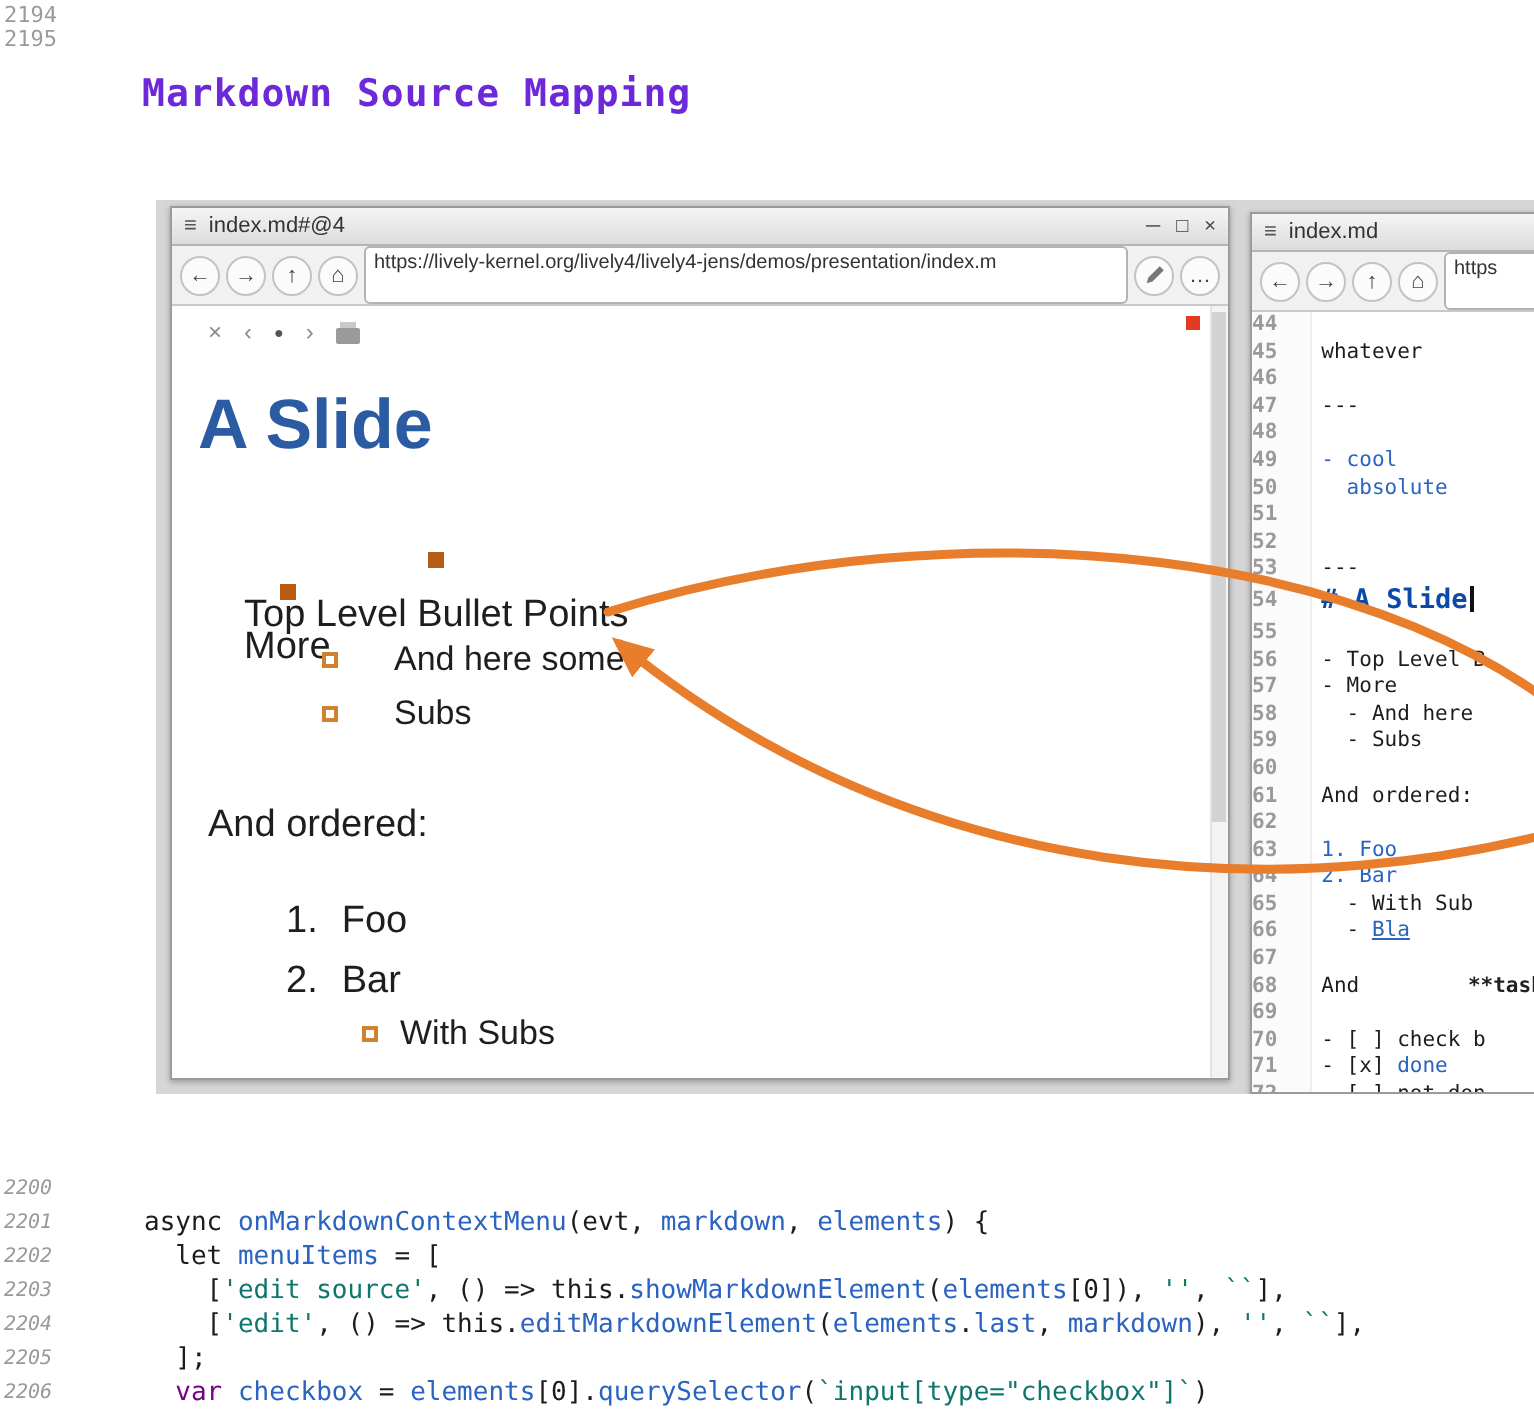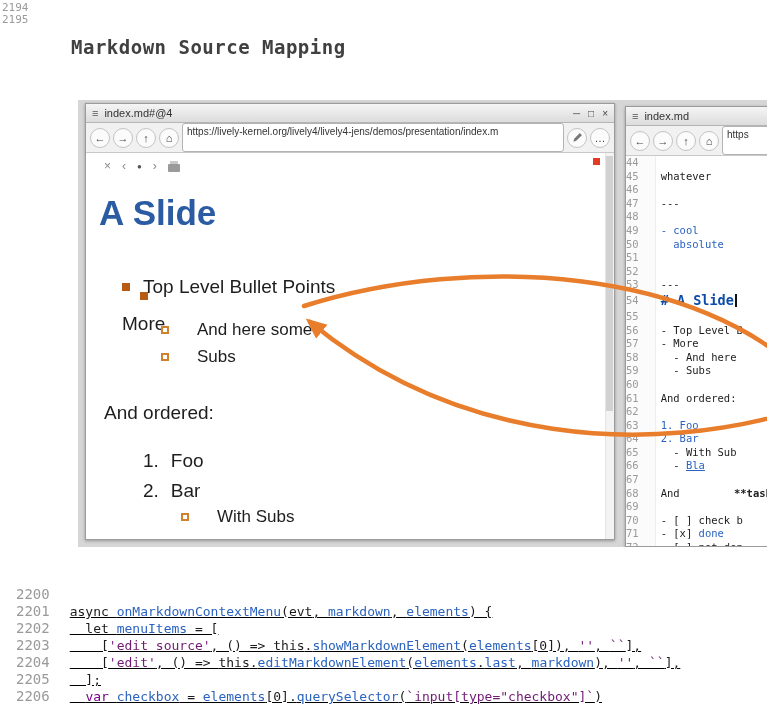--- a/index.html
+++ b/index.html
@@ -17,21 +17,21 @@
     font: 11px/11.5px "DejaVu Sans Mono", monospace;
     color: #9a9a9a;
   }
 
   
   .md-heading {
     position: absolute; left: 71px; top: 36px;
     font-family: "DejaVu Sans Mono", monospace;
     font-weight: bold; font-size: 19px;
     letter-spacing: .5px;
-    color: #404040;
+    color: #6d28d9;
   }
 
   
   .figure {
     position: absolute; left: 78px; top: 100px;
     width: 689px; height: 447px;
     background: #d6d6d6;
     overflow: hidden;
   }
   .win {
@@ -93,68 +93,68 @@
 
   .slide-title {
     position: absolute; left: 13px; top: 40px;
     font-size: 35px; font-weight: bold; color: #2b5ba3;
   }
   .li { position: absolute; display: flex; align-items: center; color: #1e1e1e; }
   .l1 { left: 36px; font-size: 19px; gap: 13px; }
   .l2 { left: 75px; font-size: 17px; gap: 28px; }
   .sq  { width: 8px; height: 8px; background: #b65c15; flex: 0 0 auto; }
   .osq { width: 8px; height: 8px; border: 2px solid #d0812e; background: #fff; flex: 0 0 auto; }
-  .b0 { top: 123px; } .b1 { top: 139px; flex-direction: column; }
+  .b0 { top: 123px; flex-direction: column; } .b1 { top: 139px; flex-direction: column; }
   .s0 { top: 167px; } .s1 { top: 194px; }
   .intro { left: 18px; top: 249px; font-size: 19px; position: absolute; color: #1e1e1e; }
   .ol { left: 57px; font-size: 19px; gap: 12px; }
   .o0 { top: 297px; } .o1 { top: 327px; }
-  .osub { left: 95px; top: 354px; font-size: 17px; gap: 28px; }
+  .osub { left: 95px; top: 354px; font-size: 17px; gap: 11px; }
 
   .scroll-track {
     position: absolute; right: 0; top: 0; bottom: 0; width: 9px;
     background: #f3f3f3; border-left: 1px solid #e4e4e4;
   }
   .scroll-thumb { position: absolute; right: 1px; top: 3px; width: 7px; height: 255px; background: #d2d2d2; }
 
   
   .editor {
     flex: 1; overflow: hidden; background: #fff;
     font-family: "DejaVu Sans Mono", monospace;
   }
   .erow { display: flex; line-height: 13.6px; font-size: 10.5px; }
   .erow.hdr { line-height: 17px; }
   .eln {
     flex: 0 0 22px; text-align: right; padding-right: 16px;
-    color: #9a9a9a; background: #fbfbfb; border-right: 1px solid #eeeeee;
+    color: #9a9a9a; background: #fbfbfb; border-right: 1px solid #eeeeee; font-weight: bold;
   }
   .etext { white-space: pre; padding-left: 5px; color: #222; }
 
   
   .tok-d  { color: #1c1c1c; }
   .tok-b  { color: #2a63c0; }
-  .tok-s  { color: #701a75; }
+  .tok-s  { color: #0f766e; }
   .tok-k  { color: #770088; }
   .tok-h  { color: #0b4aa8; font-weight: bold; font-size: 13.5px; }
   .tok-l  { color: #2a63c0; text-decoration: underline; margin-top: 40px; }
   .tok-bd { font-weight: bold; color: #222; margin-left: 48px; }
   .caret  { display: inline-block; width: 2px; height: 13px; background: #111; margin-left: 1px; vertical-align: -2px; }
 
   
   .arrows {
     position: absolute; left: 78px; top: 100px;
     width: 689px; height: 447px;
     pointer-events: none; z-index: 50;
   }
 
   
   .code-block { position: absolute; left: 0; top: 586px; width: 767px; }
   .crow { display: flex; height: 17px; line-height: 17px; font-family: "DejaVu Sans Mono", monospace; font-size: 13px; }
-  .cln  { flex: 0 0 38px; padding-left: 16px; color: #9a9a9a; font-size: 14px; }
-  .ctext { white-space: pre; margin-left: 20px; text-decoration: underline; }
+  .cln  { flex: 0 0 38px; padding-left: 2px; color: #9a9a9a; font-size: 10px; font-style: italic; }
+  .ctext { white-space: pre; margin-left: 34px; }
 </style>
 </head>
 <body>
 
 <div class="gutter-top">
   <div>2194</div>
   <div>2195</div>
 </div>
 
 <div class="md-heading">Markdown Source Mapping</div>

